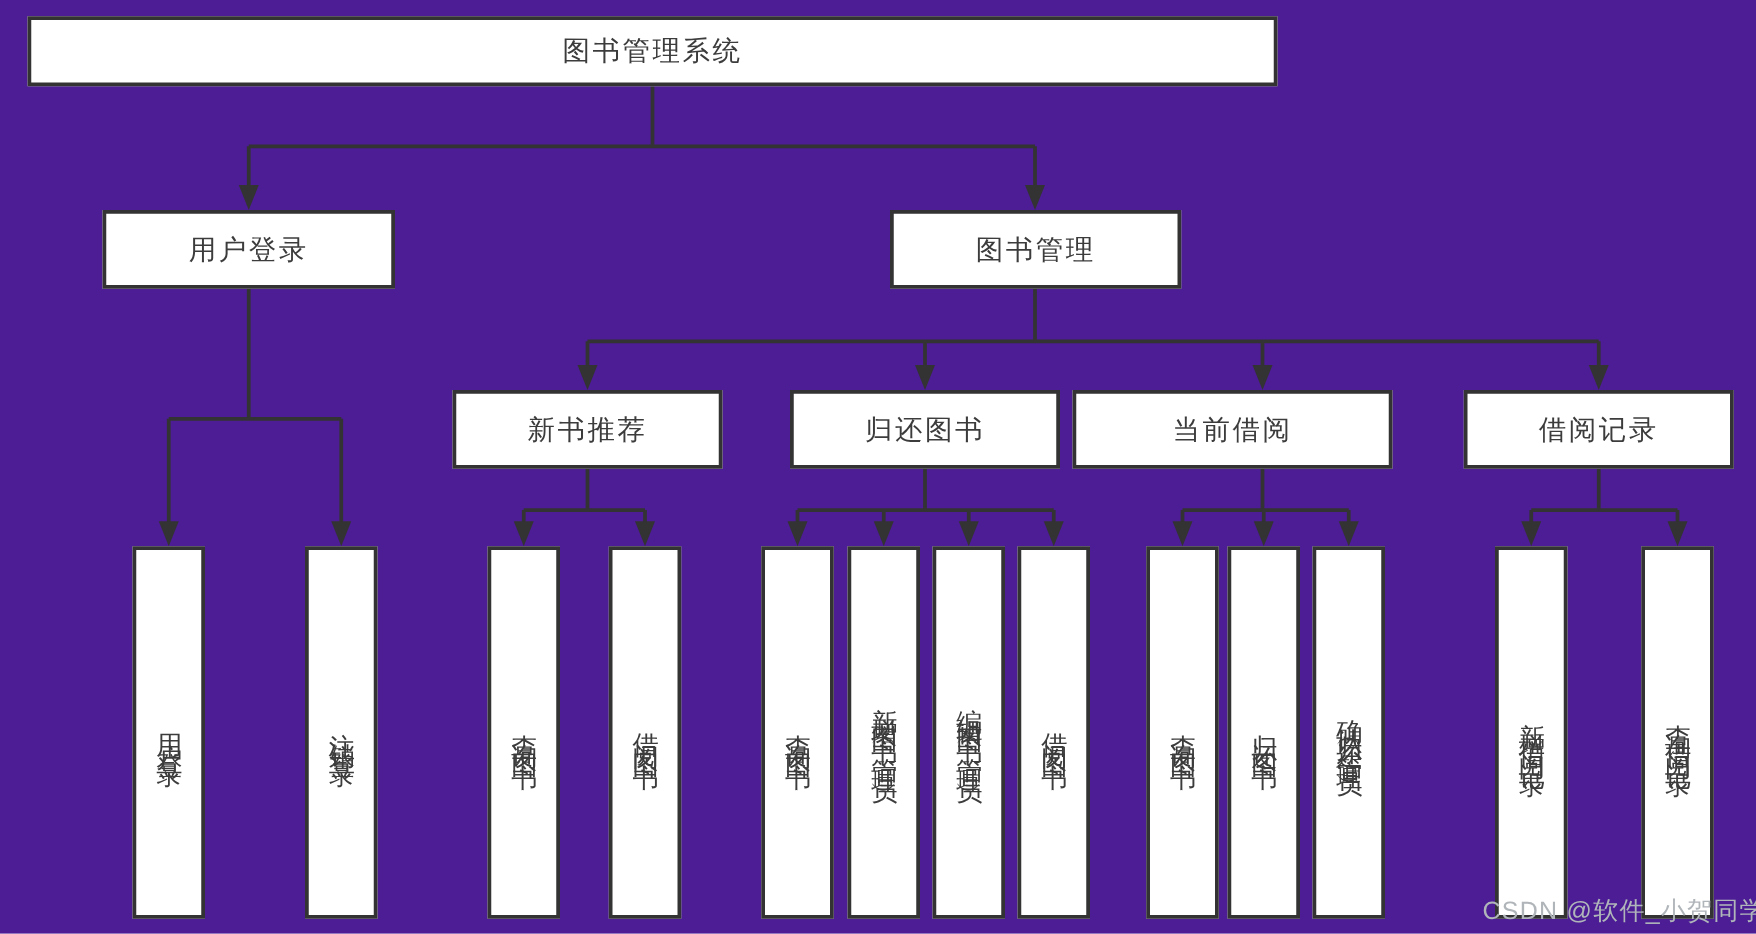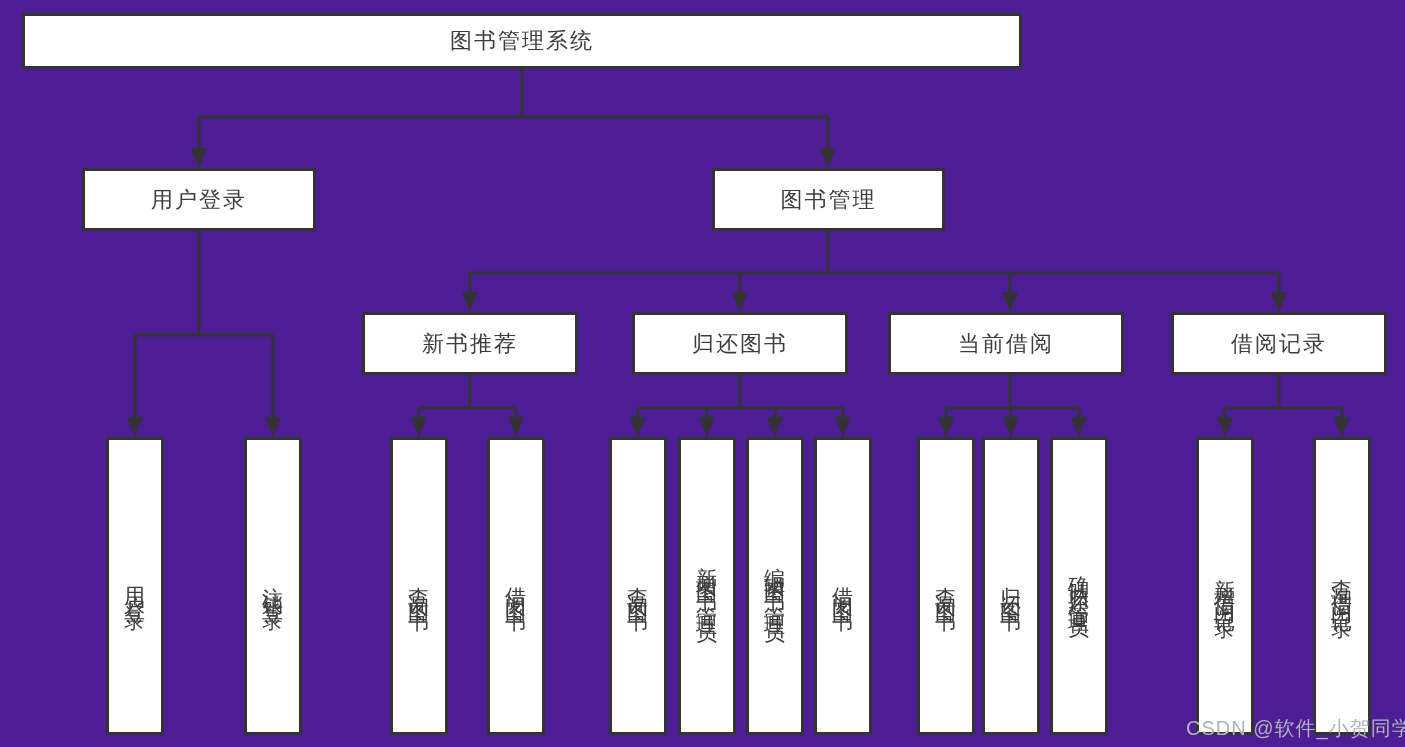--- a/index.html
+++ b/index.html
@@ -64,21 +64,21 @@
   <div class="hbox" style="left:362px;top:312px;width:216px;height:63px">
     <span>新书推荐</span>
   </div>
 
   <div class="hbox" style="left:712px;top:168px;width:233px;height:63px">
     <span>图书管理</span>
   </div>
   <div class="hbox" style="left:632px;top:312px;width:216px;height:63px">
     <span>归还图书</span>
   </div>
-  <div class="hbox" style="left:888px;top:312px;width:236px;height:63px">
+  <div class="hbox" style="left:858px;top:312px;width:256px;height:63px">
     <span>当前借阅</span>
   </div>
   <div class="hbox" style="left:1171px;top:312px;width:216px;height:63px">
     <span>借阅记录</span>
   </div>
 
   <div class="vbox" style="left:106px;top:437px;width:58px;height:298px">
     <span class="vtext">用户登录</span>
   </div>
   <div class="vbox" style="left:244px;top:437px;width:58px;height:298px">

